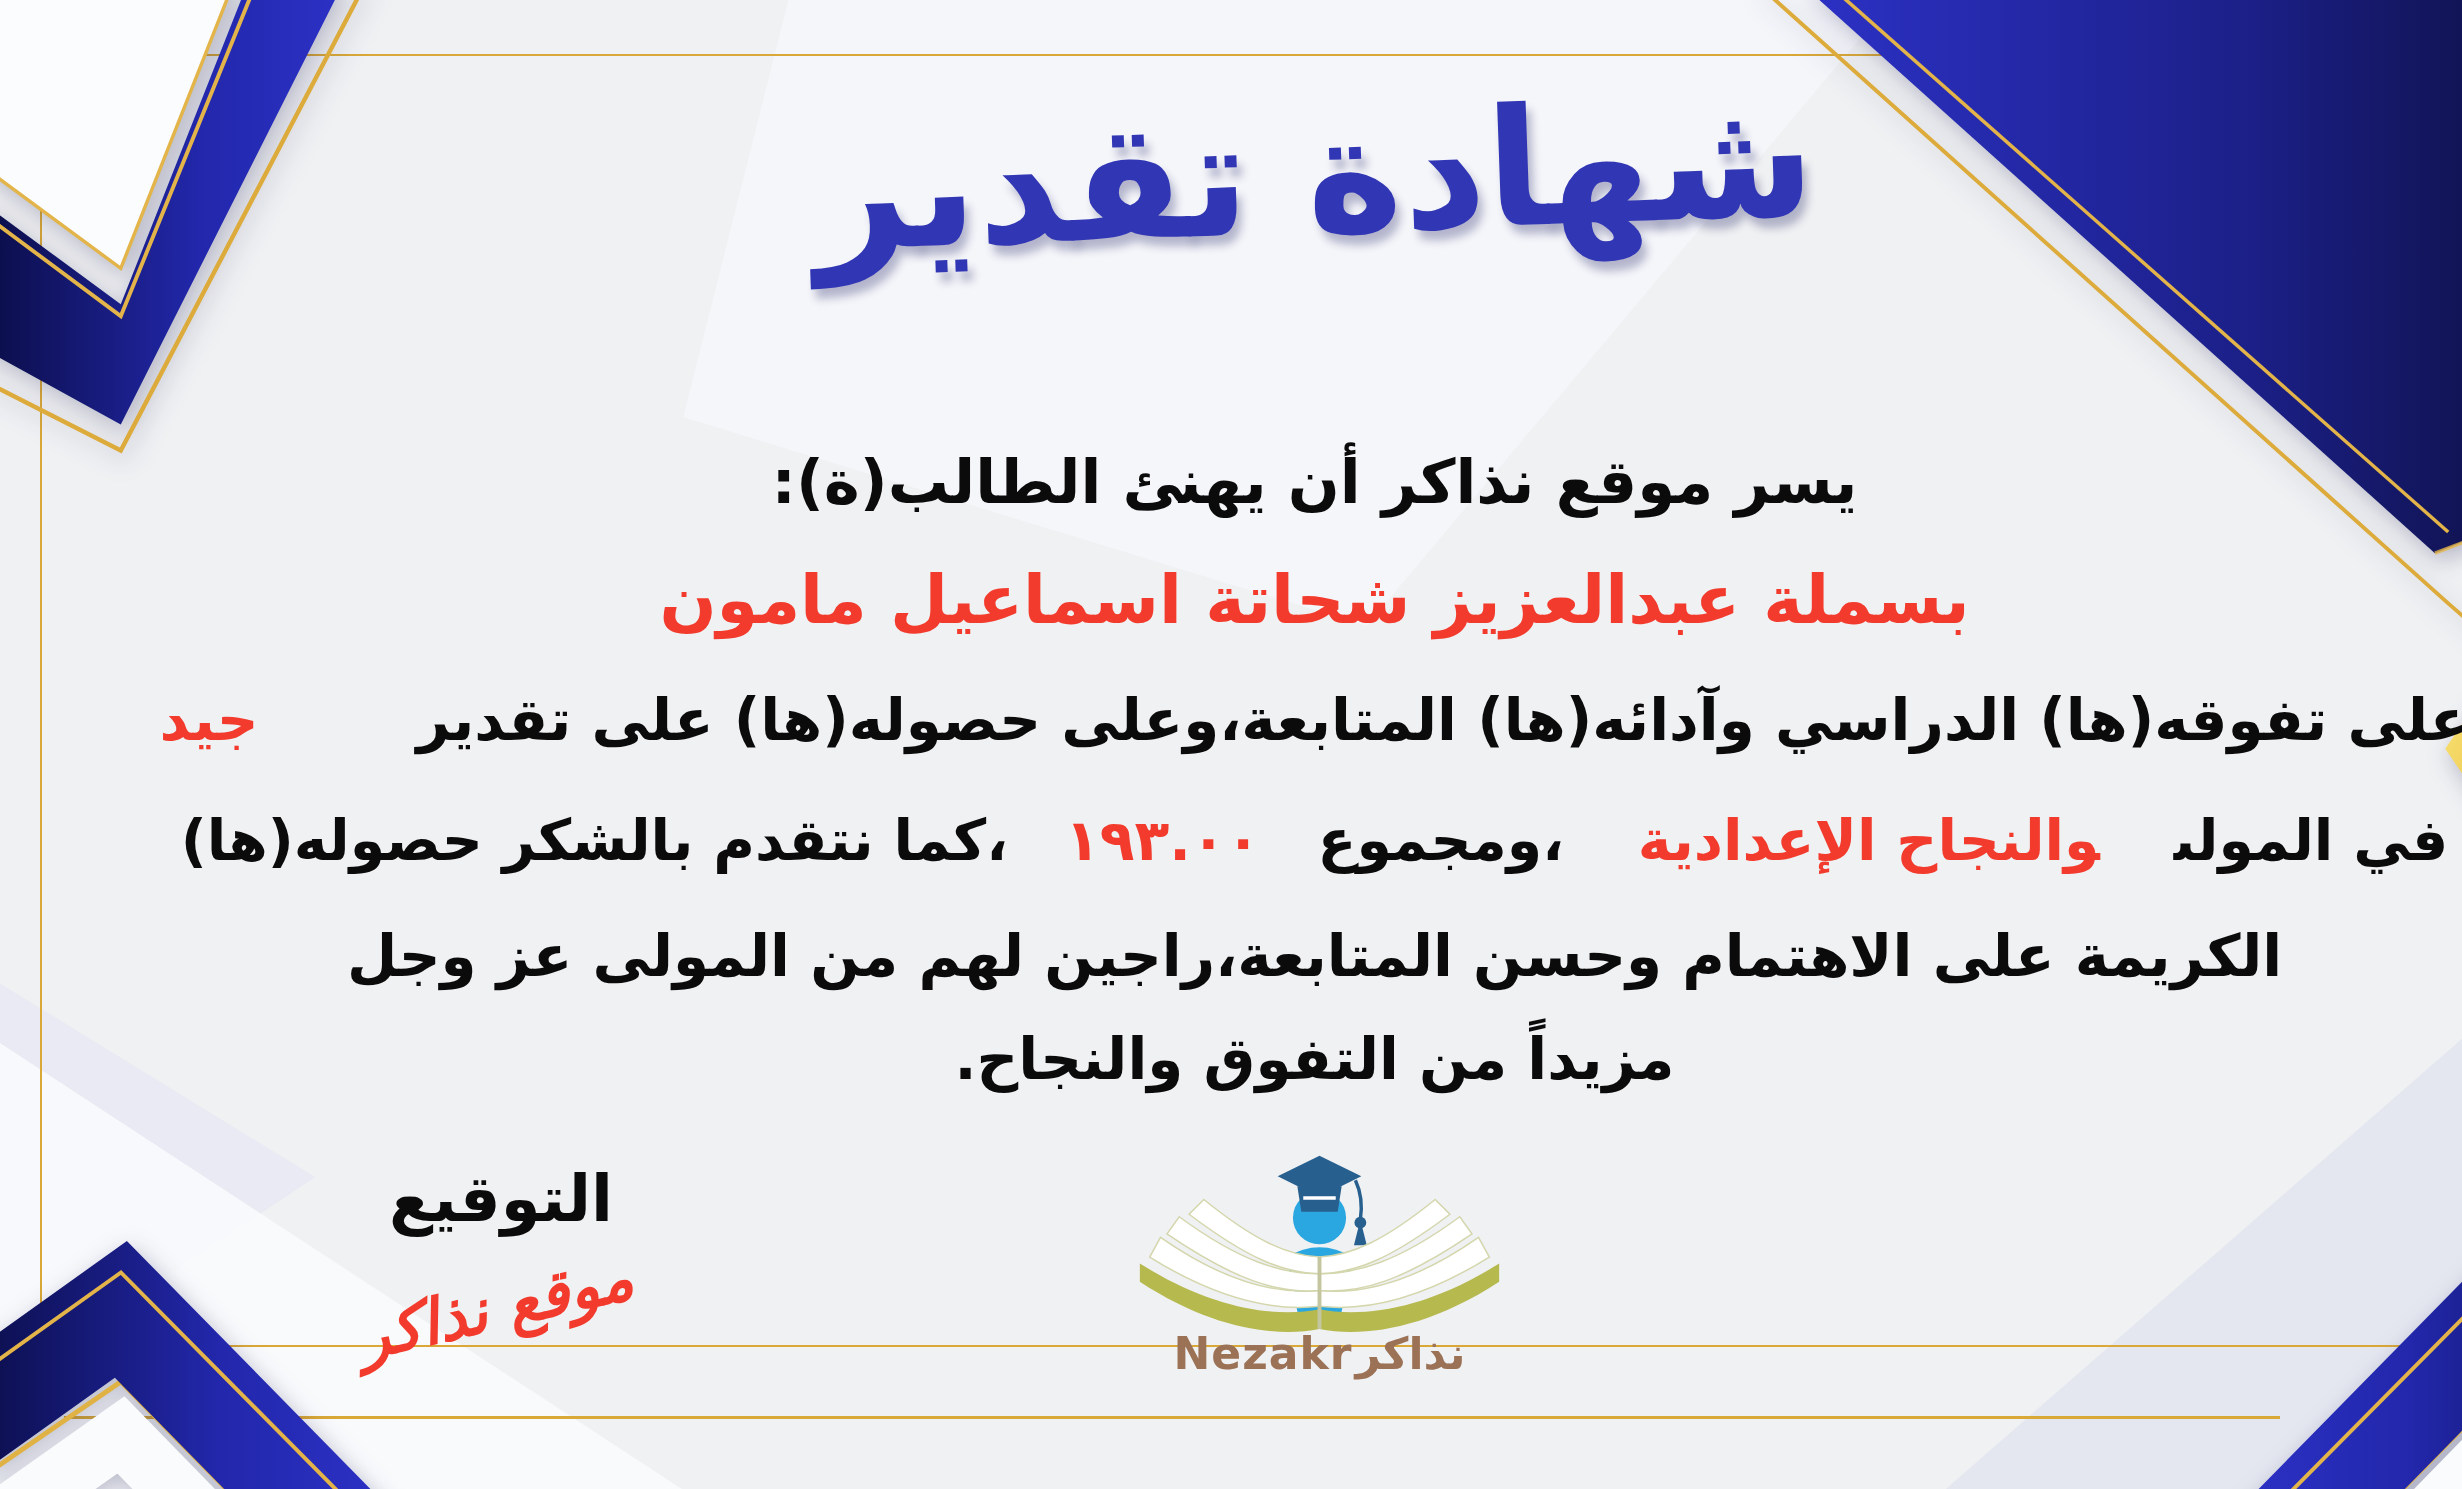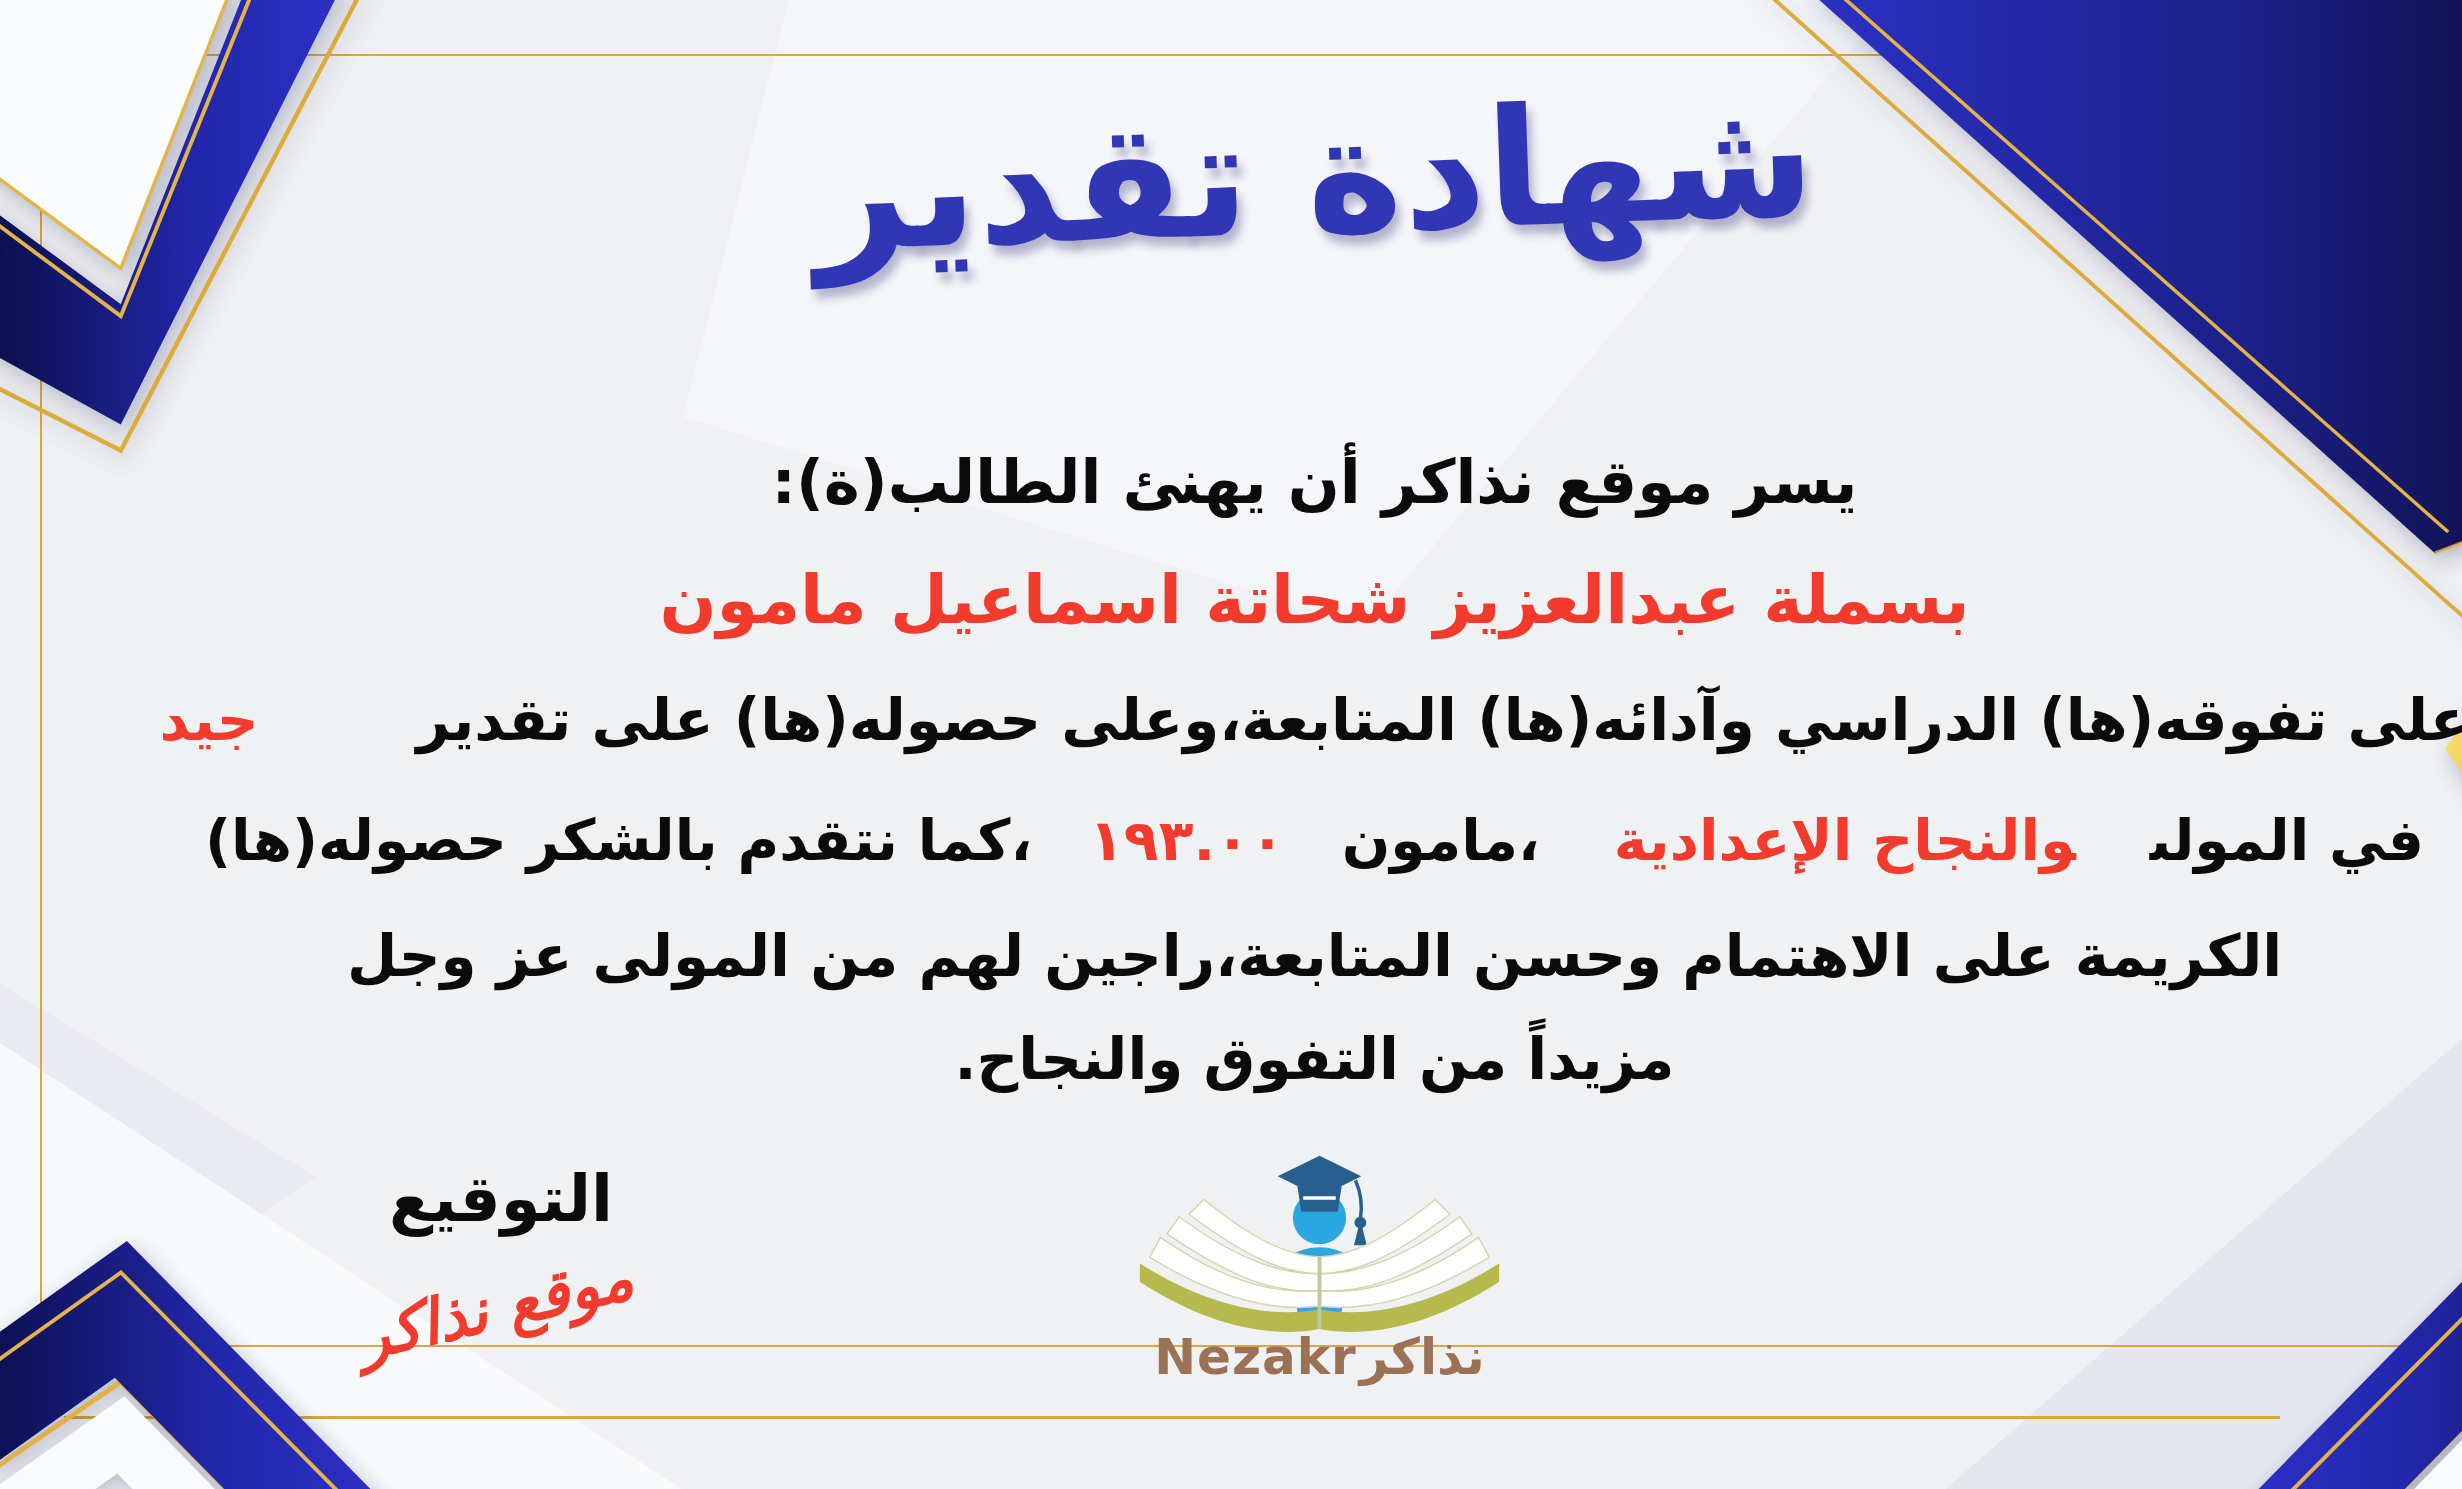--- a/index.html
+++ b/index.html
@@ -51,21 +51,21 @@
   .grade{margin-right:158px;}
   .blank{margin:0 74px;}
   .blank-sm{margin:4px 57px;}
   .sig-label{position:absolute;left:389px;top:1162px;font-size:64px;font-weight:bold;
     color:var(--text-black,#0b0b0b);z-index:5;text-align:right;}
   .sig-script{position:absolute;left:355px;top:1271px;font-size:62px;font-weight:bold;
     font-style:italic;color:var(--accent-red,#f23b2c);transform:rotate(-13deg);z-index:5;}
   
   .logo{position:absolute;left:1130px;top:1128px;width:379px;text-align:center;z-index:5;}
   .logo svg{width:379px;height:207px;display:block;overflow:visible;}
-  .wordmark{direction:ltr;font-size:50px;font-weight:800;letter-spacing:1px;
+  .wordmark{direction:ltr;font-size:44px;font-weight:800;letter-spacing:1px;
     color:var(--logo-brown,#9b7256);margin-top:-6.9px;white-space:nowrap;}
   .wordmark .arabic{margin-left:3px;}
 </style>
 </head>
 <body>
 
 <div class="stage">
 
   <div class="facet f1"></div>
   <div class="facet f2"></div>
@@ -142,21 +142,21 @@
   </svg>
 
   <h1 class="title" dir="rtl">شهادة تقدير</h1>
 
   <p class="line intro" dir="rtl">يسر موقع نذاكر أن يهنئ الطالب(ة):</p>
 
   <p class="line name" dir="rtl">بسملة عبدالعزيز شحاتة اسماعيل مامون</p>
 
   <p class="line l3" dir="rtl"><span>على تفوقه(ها) الدراسي وآدائه(ها) المتابعة،وعلى حصوله(ها) على تقدير</span><span class="red grade">جيد</span></p>
 
-  <p class="line l4" dir="rtl"><span>في المولى</span><span class="red blank">والنجاح الإعدادية</span><span>،مامون</span><span class="red blank-sm">١٩٣.٠٠</span><span>،كما نتقدم بالشكر حصوله(ها)</span></p>
+  <p class="line l4" dir="rtl"><span>في المولى</span><span class="red blank">والنجاح الإعدادية</span><span>،ومجموع</span><span class="red blank-sm">١٩٣.٠٠</span><span>،كما نتقدم بالشكر حصوله(ها)</span></p>
 
   <p class="line l5" dir="rtl">الكريمة على الاهتمام وحسن المتابعة،راجين لهم من المولى عز وجل</p>
 
   <p class="line l6" dir="rtl">مزيداً من التفوق والنجاح.</p>
 
   <div class="sig-label" dir="rtl">التوقيع</div>
 
   <div class="sig-script" dir="rtl">موقع نذاكر</div>
 
   <div class="logo">

